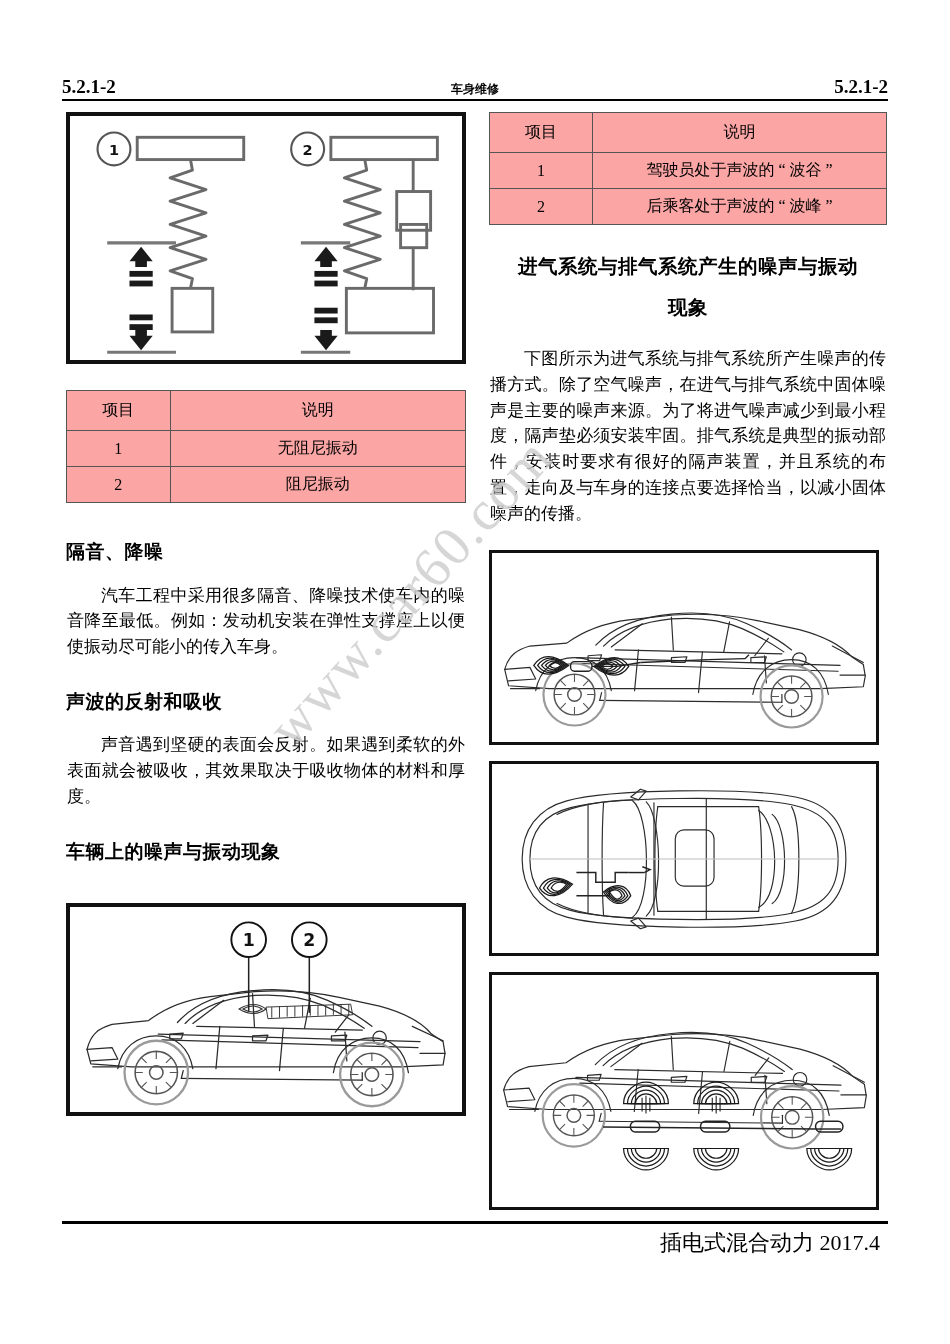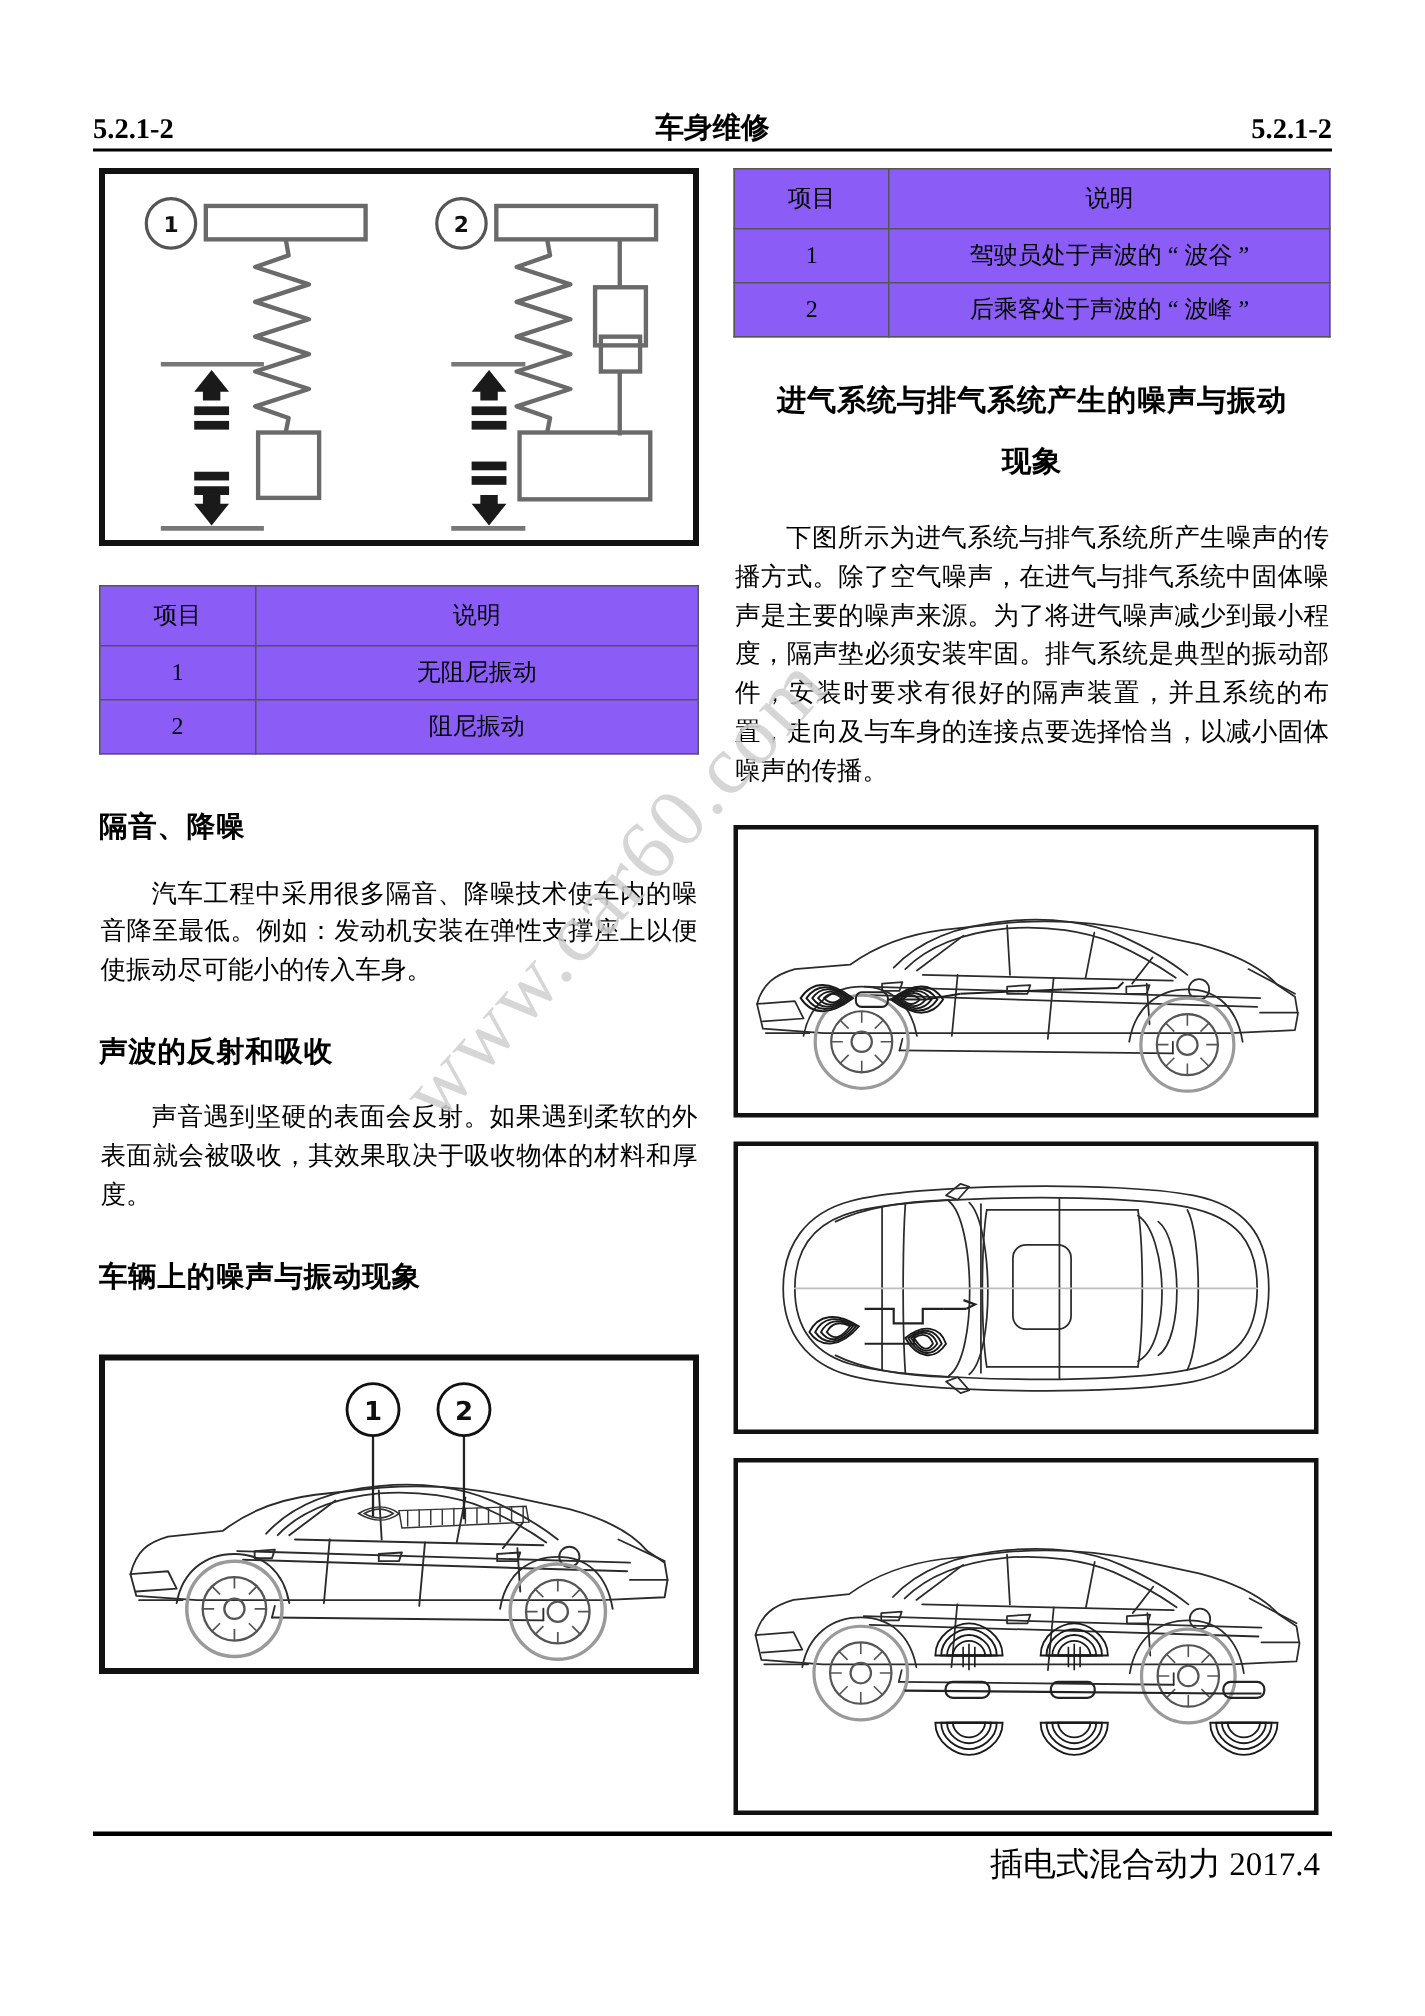--- a/index.html
+++ b/index.html
@@ -50,21 +50,21 @@
     top: 64px;
     width: 826px;
     height: 34px;
     display: flex;
     align-items: flex-end;
     justify-content: space-between;
     font-weight: bold;
     font-size: 19px;
   }
   .header .mid {
-    font-size: 19px;
+    font-size: 12px;
     font-weight: bold;
     font-family: "Liberation Serif", serif;
     margin-top: 29px;
   }
   .header-rule {
     position: absolute;
     left: 62px;
     top: 99px;
     width: 826px;
     height: 0;
@@ -101,21 +101,21 @@
     position: relative;
     overflow: hidden;
   }
   .figbox.thin { border-width: 3px; }
 
   
   table.spec {
     border-collapse: collapse;
     width: 100%;
     font-size: 16px;
-    background: #8b5cf6;
+    background: #fca5a5;
   }
   table.spec td {
     border: 1px solid #555;
     text-align: center;
     vertical-align: middle;
     padding: 7px 4px;
     font-family: "Liberation Serif", serif;
   }
   table.spec td.c1 { width: 26%; }
   table.spec tr.head td { padding: 9px 4px; }

